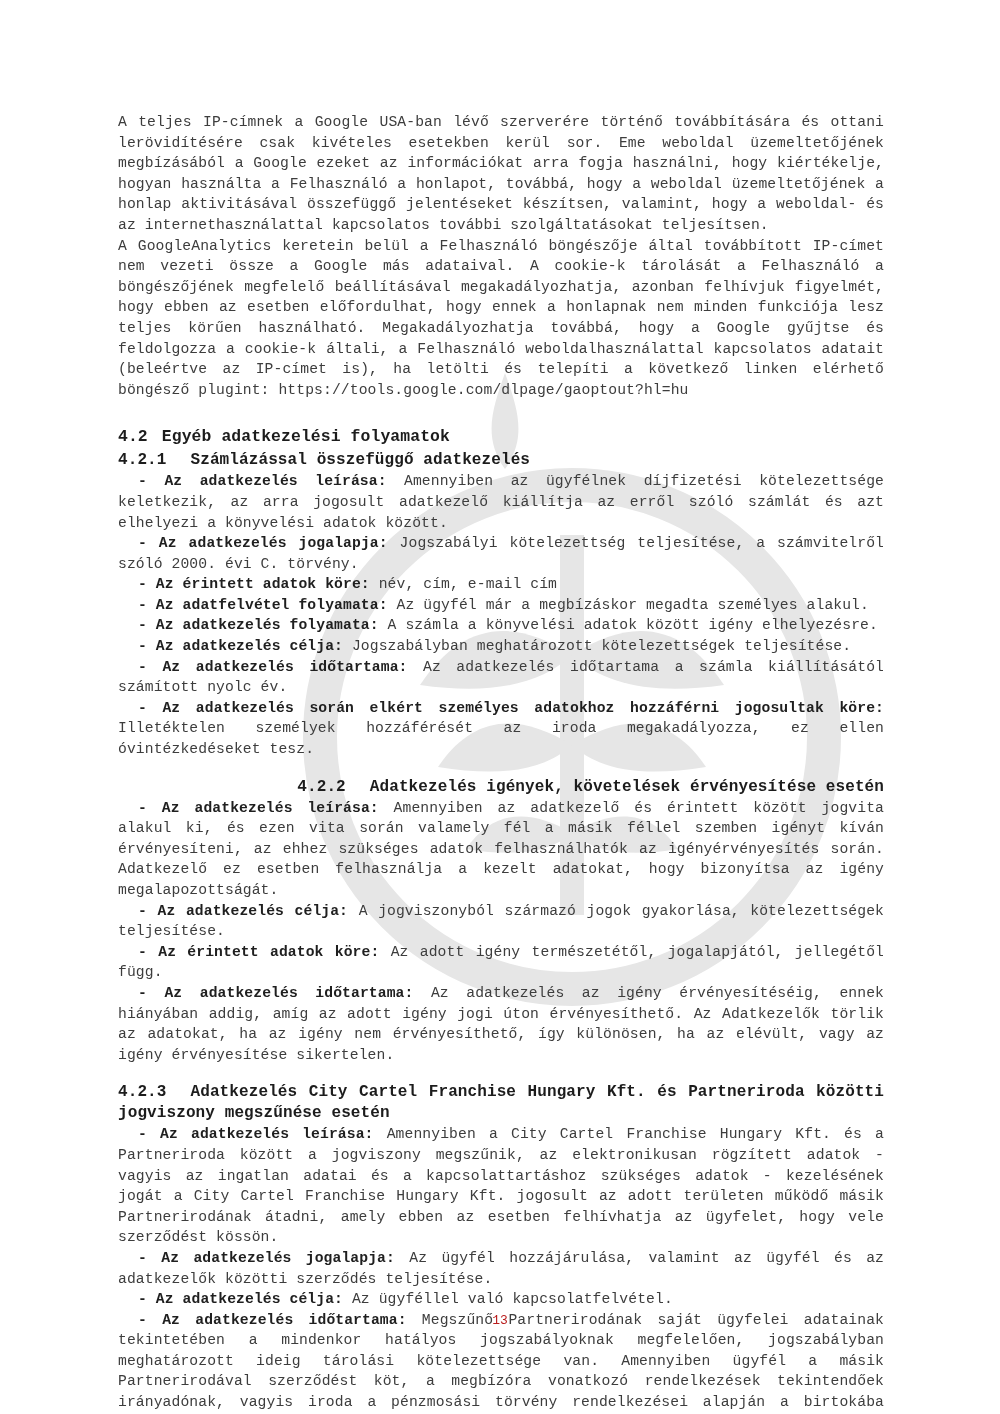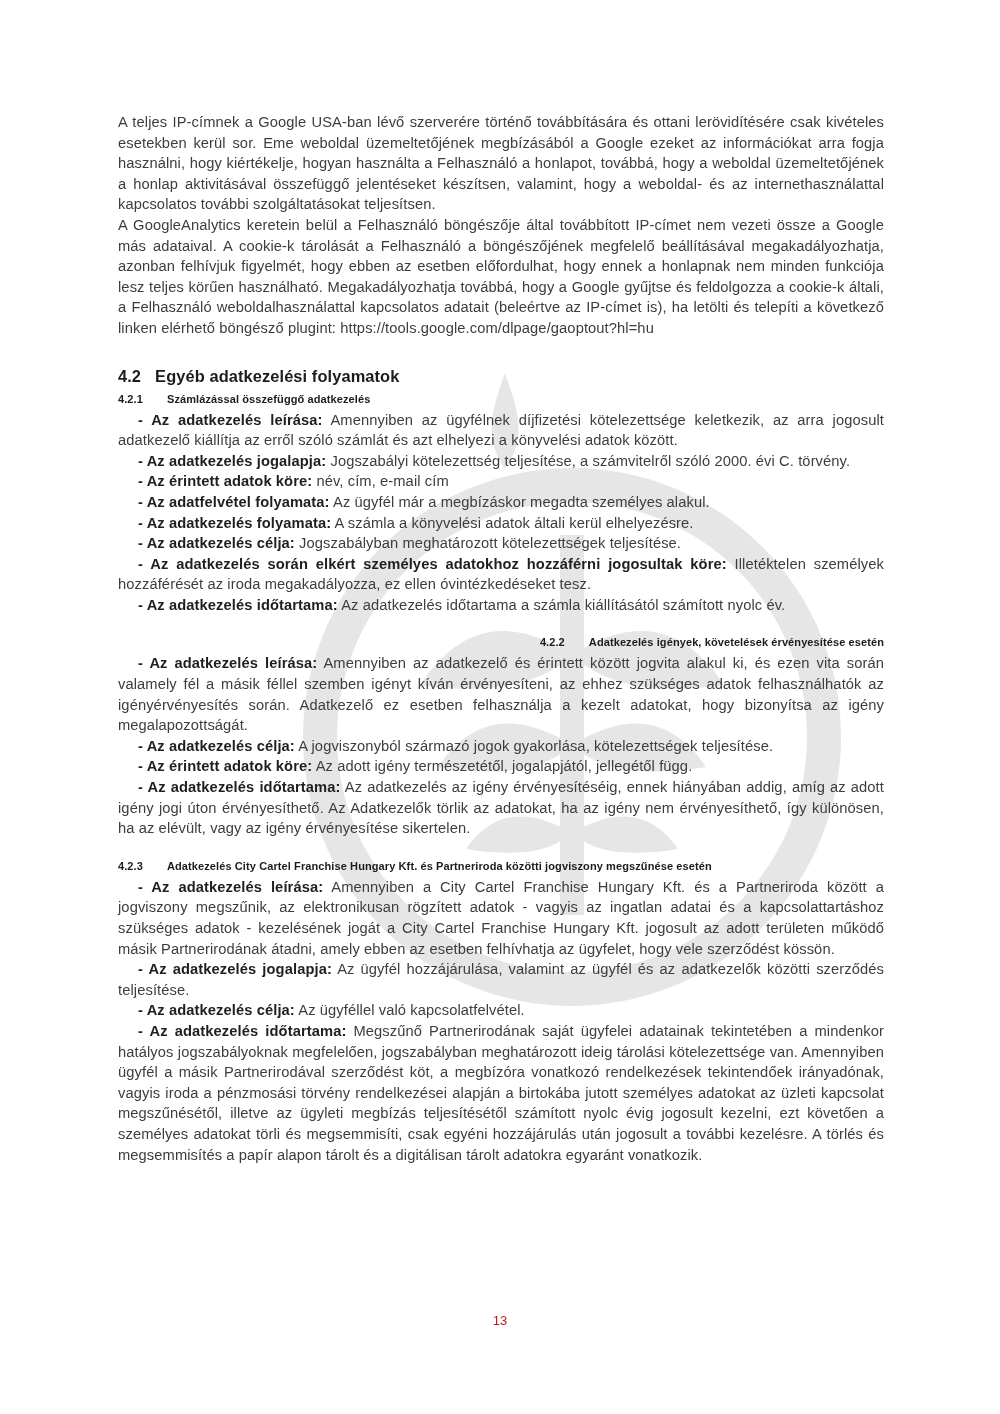--- a/index.html
+++ b/index.html
@@ -1,21 +1,21 @@
 <!DOCTYPE html>
 <html lang="hu"><head>
 <meta charset="utf-8">
 <style>
   html,body{margin:0;padding:0;background:#ffffff;}
   .page{
     position:relative;
     width:1000px;
     height:1414px;
     background:#ffffff;
-    font-family:Liberation Sans, sans-serif;
+    font-family:Liberation Mono, monospace;
     color:#3d3d3d;
     overflow:hidden;
   }
   .watermark{
     position:absolute;
     left:260px;
     top:355px;
     width:620px;
     height:680px;
     z-index:0;
@@ -39,21 +39,21 @@
     margin:26px 0 0 0;
     font-size:16.4px;
     line-height:22px;
     font-weight:700;
     color:#1c1c1c;
     text-align:left;
   }
   h2.h42 .num{margin-right:14px;}
   h3.h43{
     margin:2px 0 0 0;
-    font-size:11px;
+    font-size:16px;
     line-height:21px;
     font-weight:700;
     color:#1c1c1c;
     text-align:left;
   }
   h3.h43 .num{margin-right:24px;}
   h3.spaced{margin-top:17px;text-align:right;}
   h3.justified{text-align:justify;}
   .footer{
     position:absolute;
@@ -95,24 +95,24 @@
     </h2>
 
     <h3 class="h43">
       <span class="num">4.2.1</span><span>Számlázással összefüggő adatkezelés</span>
     </h3>
 
     <p class="item"><span class="lbl">- Az adatkezelés leírása:</span><span> Amennyiben az ügyfélnek díjfizetési kötelezettsége keletkezik, az arra jogosult adatkezelő kiállítja az erről szóló számlát és azt elhelyezi a könyvelési adatok között.</span></p>
     <p class="item"><span class="lbl">- Az adatkezelés jogalapja:</span><span> Jogszabályi kötelezettség teljesítése, a számvitelről szóló 2000. évi C. törvény.</span></p>
     <p class="item"><span class="lbl">- Az érintett adatok köre:</span><span> név, cím, e-mail cím</span></p>
     <p class="item"><span class="lbl">- Az adatfelvétel folyamata:</span><span> Az ügyfél már a megbízáskor megadta személyes alakul.</span></p>
-    <p class="item"><span class="lbl">- Az adatkezelés folyamata:</span><span> A számla a könyvelési adatok általi kerül elhelyezésre.</span></p>
+    <p class="item"><span class="lbl">- Az adatkezelés folyamata:</span><span> A számla a könyvelési adatok között igény elhelyezésre.</span></p>
     <p class="item"><span class="lbl">- Az adatkezelés célja:</span><span> Jogszabályban meghatározott kötelezettségek teljesítése.</span></p>
+    <p class="item"><span class="lbl">- Az adatkezelés időtartama:</span><span> Az adatkezelés időtartama a számla kiállításától számított nyolc év.</span></p>
     <p class="item"><span class="lbl">- Az adatkezelés során elkért személyes adatokhoz hozzáférni jogosultak köre:</span><span> Illetéktelen személyek hozzáférését az iroda megakadályozza, ez ellen óvintézkedéseket tesz.</span></p>
-    <p class="item"><span class="lbl">- Az adatkezelés időtartama:</span><span> Az adatkezelés időtartama a számla kiállításától számított nyolc év.</span></p>
 
     <h3 class="h43 spaced">
       <span class="num">4.2.2</span><span>Adatkezelés igények, követelések érvényesítése esetén</span>
     </h3>
 
     <p class="item"><span class="lbl">- Az adatkezelés leírása:</span><span> Amennyiben az adatkezelő és érintett között jogvita alakul ki, és ezen vita során valamely fél a másik féllel szemben igényt kíván érvényesíteni, az ehhez szükséges adatok felhasználhatók az igényérvényesítés során. Adatkezelő ez esetben felhasználja a kezelt adatokat, hogy bizonyítsa az igény megalapozottságát.</span></p>
     <p class="item"><span class="lbl">- Az adatkezelés célja:</span><span> A jogviszonyból származó jogok gyakorlása, kötelezettségek teljesítése.</span></p>
     <p class="item"><span class="lbl">- Az érintett adatok köre:</span><span> Az adott igény természetétől, jogalapjától, jellegétől függ.</span></p>
     <p class="item"><span class="lbl">- Az adatkezelés időtartama:</span><span> Az adatkezelés az igény érvényesítéséig, ennek hiányában addig, amíg az adott igény jogi úton érvényesíthető. Az Adatkezelők törlik az adatokat, ha az igény nem érvényesíthető, így különösen, ha az elévült, vagy az igény érvényesítése sikertelen.</span></p>
 

